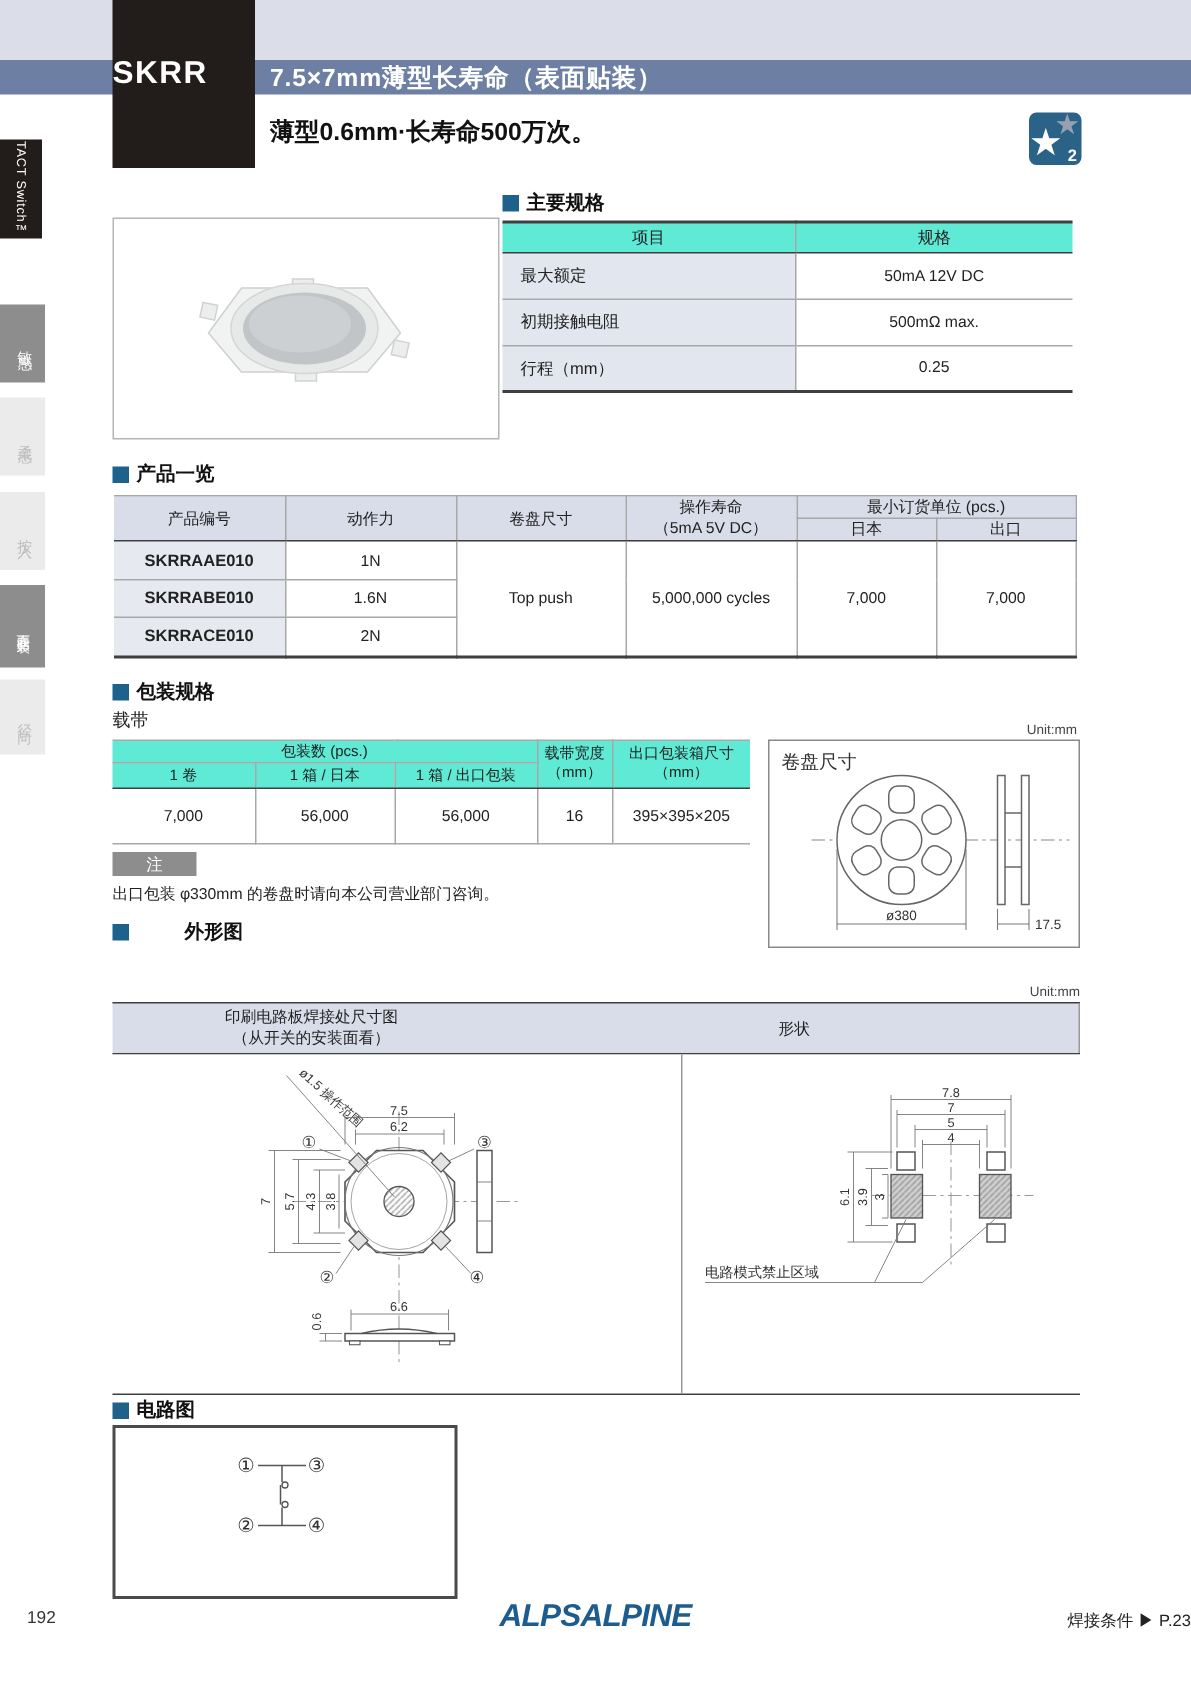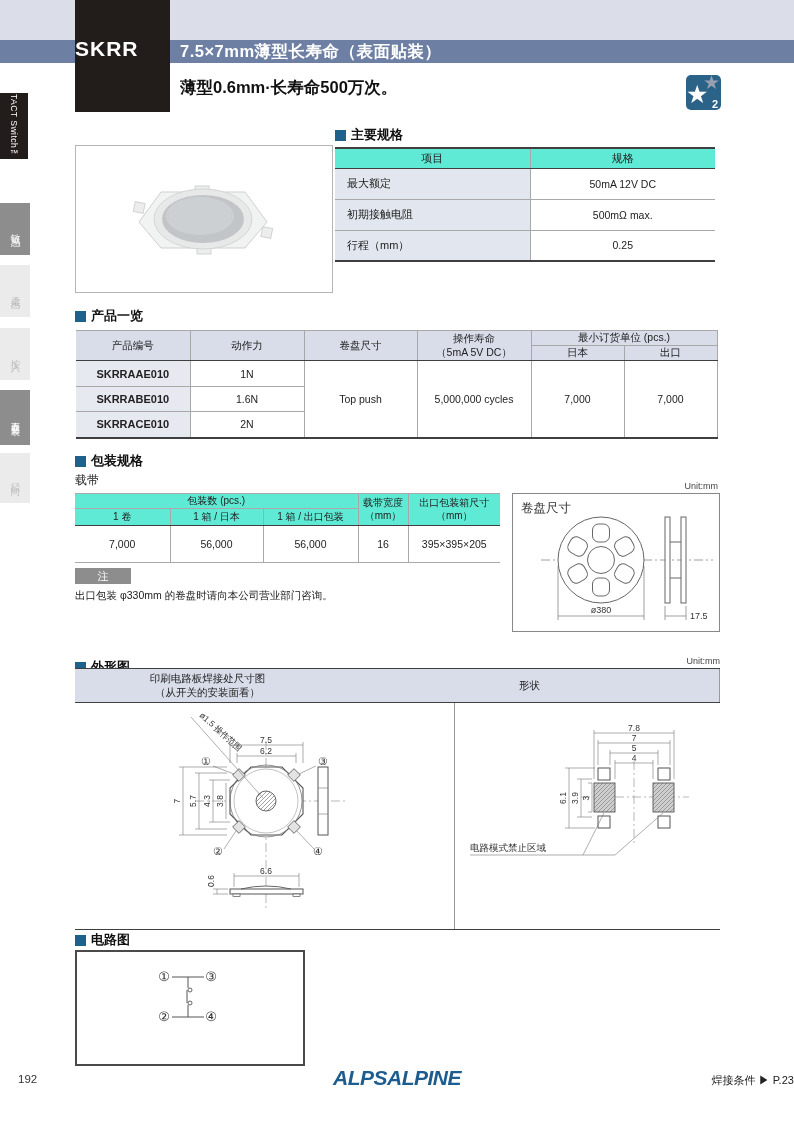--- a/index.html
+++ b/index.html
@@ -289,21 +289,21 @@
       <line x1="131" y1="72" x2="131" y2="126" stroke="#777" stroke-width="0.7"></line>
       <line x1="45" y1="122" x2="131" y2="122" stroke="#777" stroke-width="0.7"></line>
       <text x="88" y="119" font-size="9" text-anchor="middle">ø380</text>
       <line x1="152" y1="112" x2="152" y2="126" stroke="#777" stroke-width="0.7"></line>
       <line x1="173" y1="112" x2="173" y2="126" stroke="#777" stroke-width="0.7"></line>
       <line x1="152" y1="122" x2="173" y2="122" stroke="#777" stroke-width="0.7"></line>
       <text x="177" y="125" font-size="9">17.5</text>
     </svg>
   </div>
 
-  <div class="abs sec-title" style="left:75px;top:658px;">
+  <div class="abs sec-title" style="left:75px;top:612px;gap:32px;">
     <span class="sec-sq"></span>
     <span>外形图</span>
   </div>
   <div class="abs unit-label" style="left:600px;top:656px;width:120px;text-align:right;">Unit:mm</div>
   <div class="abs outline-head">
     <div class="cell c2 prewrap" style="text-align:center;">印刷电路板焊接处尺寸图
 （从开关的安装面看）</div>
     <div class="cell c1">形状</div>
   </div>
   <div class="abs outline-body">

